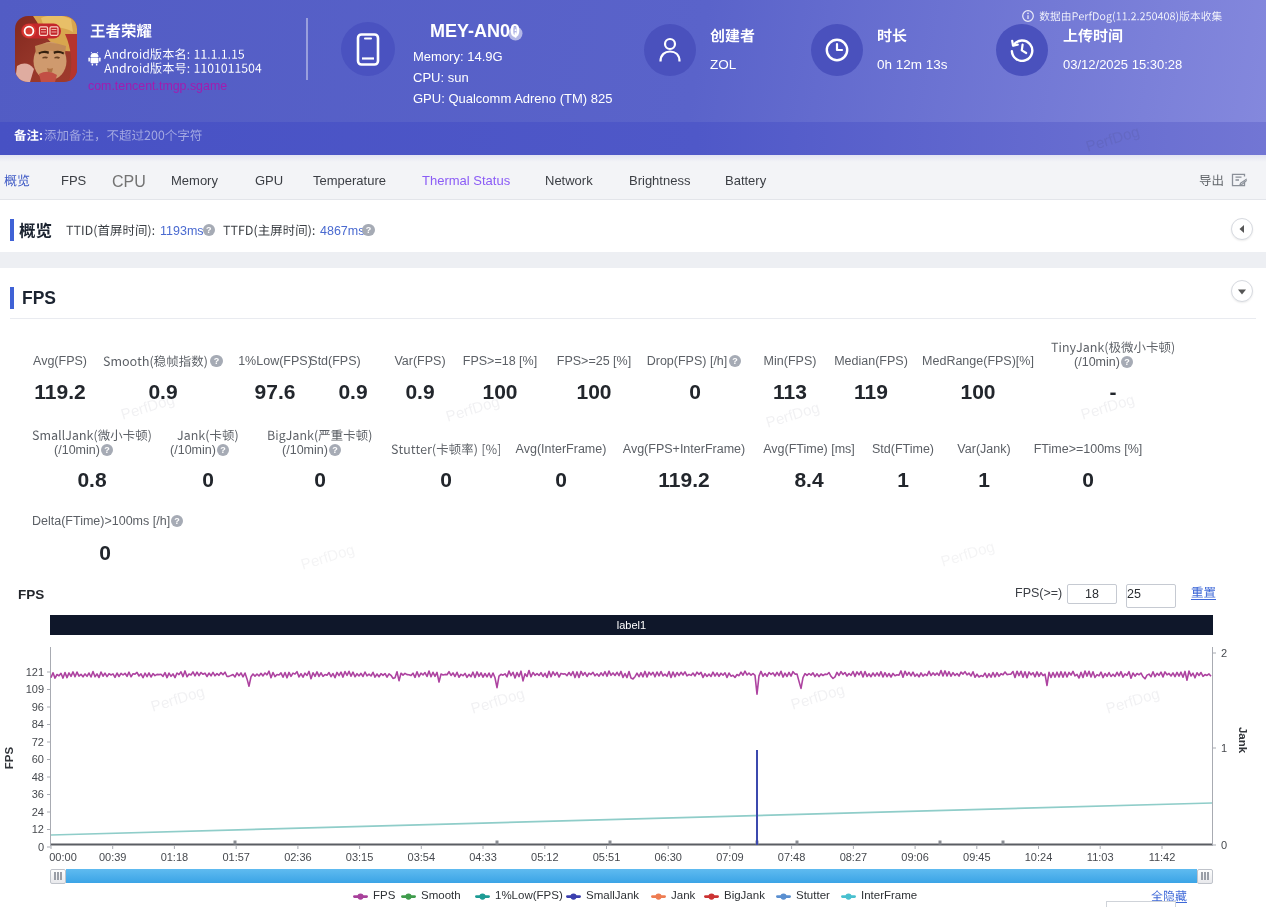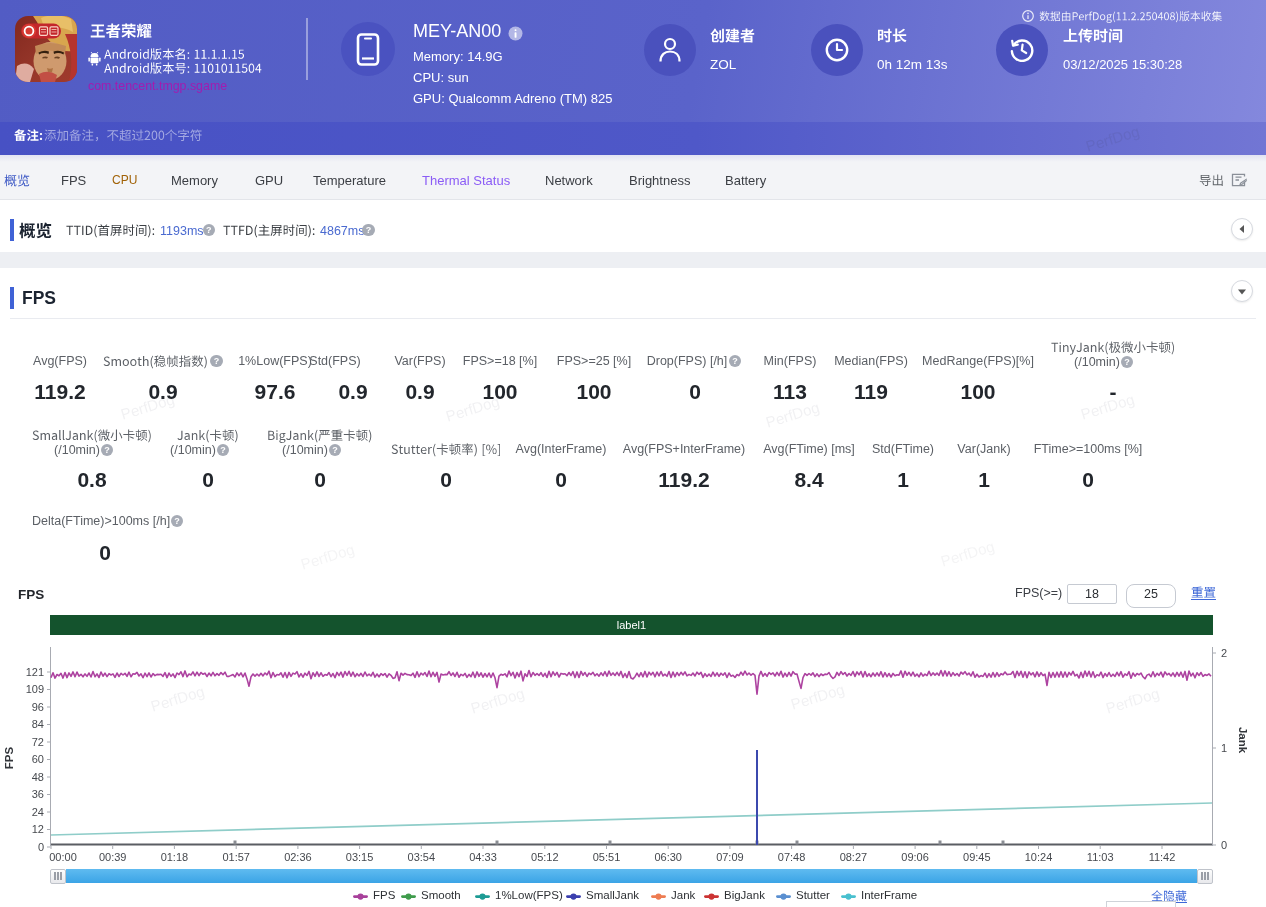--- a/index.html
+++ b/index.html
@@ -61,21 +61,21 @@
     <path transform="scale(1)" d="M0.0 0.0H1.2L2.1 -2.8H5.4L6.2 0.0H7.4L4.4 -9.0H3.1ZM2.3 -3.7 2.8 -5.0C3.1 -6.1 3.4 -7.0 3.7 -8.1H3.7C4.0 -7.0 4.3 -6.1 4.6 -5.0L5.1 -3.7Z M8.6 0.0H9.7V-4.8C10.4 -5.5 10.9 -5.9 11.6 -5.9C12.4 -5.9 12.8 -5.3 12.8 -4.1V0.0H13.9V-4.2C13.9 -5.9 13.3 -6.9 11.9 -6.9C11.0 -6.9 10.3 -6.3 9.7 -5.7H9.6L9.5 -6.7H8.6Z M18.4 0.2C19.2 0.2 19.9 -0.3 20.4 -0.8H20.5L20.6 0.0H21.5V-9.8H20.3V-7.2L20.4 -6.1C19.8 -6.6 19.3 -6.9 18.5 -6.9C17.0 -6.9 15.6 -5.5 15.6 -3.3C15.6 -1.1 16.7 0.2 18.4 0.2ZM18.6 -0.8C17.5 -0.8 16.8 -1.7 16.8 -3.3C16.8 -4.9 17.7 -5.9 18.7 -5.9C19.3 -5.9 19.8 -5.7 20.3 -5.2V-1.7C19.8 -1.1 19.2 -0.8 18.6 -0.8Z M23.7 0.0H24.9V-4.3C25.3 -5.4 26.0 -5.8 26.5 -5.8C26.8 -5.8 27.0 -5.8 27.2 -5.7L27.4 -6.7C27.2 -6.8 27.0 -6.9 26.7 -6.9C26.0 -6.9 25.3 -6.3 24.8 -5.5H24.8L24.7 -6.7H23.7Z M31.1 0.2C32.7 0.2 34.2 -1.1 34.2 -3.3C34.2 -5.6 32.7 -6.9 31.1 -6.9C29.5 -6.9 28.0 -5.6 28.0 -3.3C28.0 -1.1 29.5 0.2 31.1 0.2ZM31.1 -0.8C30.0 -0.8 29.2 -1.8 29.2 -3.3C29.2 -4.9 30.0 -5.9 31.1 -5.9C32.3 -5.9 33.1 -4.9 33.1 -3.3C33.1 -1.8 32.3 -0.8 31.1 -0.8Z M36.0 0.0H37.1V-6.7H36.0ZM36.5 -8.1C37.0 -8.1 37.3 -8.4 37.3 -8.8C37.3 -9.2 37.0 -9.5 36.5 -9.5C36.1 -9.5 35.8 -9.2 35.8 -8.8C35.8 -8.4 36.1 -8.1 36.5 -8.1Z M41.6 0.2C42.4 0.2 43.1 -0.3 43.7 -0.8H43.7L43.8 0.0H44.7V-9.8H43.6V-7.2L43.6 -6.1C43.1 -6.6 42.5 -6.9 41.8 -6.9C40.2 -6.9 38.9 -5.5 38.9 -3.3C38.9 -1.1 40.0 0.2 41.6 0.2ZM41.9 -0.8C40.7 -0.8 40.0 -1.7 40.0 -3.3C40.0 -4.9 40.9 -5.9 42.0 -5.9C42.5 -5.9 43.0 -5.7 43.6 -5.2V-1.7C43.0 -1.1 42.5 -0.8 41.9 -0.8Z M47.1 -10.1V-5.2C47.1 -3.3 47.0 -1.1 46.2 0.5C46.4 0.6 46.7 0.8 46.9 1.0C47.6 -0.2 47.9 -1.9 47.9 -3.5H49.6V1.0H50.5V-4.3H48.0L48.0 -5.2V-6.1H51.2V-6.9H50.2V-10.4H49.3V-6.9H48.0V-10.1ZM56.3 -5.9C56.1 -4.5 55.6 -3.3 55.0 -2.3C54.4 -3.3 53.9 -4.6 53.7 -5.9ZM51.8 -9.5V-5.3C51.8 -3.4 51.7 -1.1 50.7 0.5C50.9 0.6 51.3 0.9 51.5 1.0C52.5 -0.7 52.7 -3.2 52.7 -5.3V-5.9H52.9C53.2 -4.2 53.7 -2.8 54.5 -1.6C53.8 -0.8 53.0 -0.1 52.2 0.3C52.4 0.4 52.6 0.8 52.7 1.0C53.6 0.6 54.3 -0.0 55.0 -0.8C55.5 -0.0 56.2 0.6 57.1 1.0C57.2 0.8 57.5 0.4 57.7 0.3C56.8 -0.1 56.1 -0.7 55.5 -1.5C56.4 -2.8 57.0 -4.5 57.3 -6.6L56.8 -6.8L56.6 -6.7H52.7V-8.8C54.4 -8.9 56.2 -9.1 57.5 -9.4L56.9 -10.2C55.7 -9.9 53.6 -9.6 51.8 -9.5Z M63.8 -10.3V-7.7H58.9V-6.8H62.7C61.8 -4.7 60.2 -2.7 58.6 -1.7C58.8 -1.5 59.1 -1.2 59.3 -1.0C61.1 -2.2 62.6 -4.4 63.6 -6.8H63.8V-2.3H60.9V-1.3H63.8V1.0H64.8V-1.3H67.6V-2.3H64.8V-6.8H64.9C65.9 -4.4 67.5 -2.2 69.3 -1.0C69.5 -1.3 69.8 -1.6 70.0 -1.8C68.3 -2.8 66.8 -4.7 65.9 -6.8H69.7V-7.7H64.8V-10.3Z M73.6 -9.0H79.5V-7.3H73.6ZM72.7 -9.8V-6.5H80.5V-9.8ZM71.2 -5.4V-4.6H73.8C73.5 -3.8 73.2 -3.0 72.9 -2.3H79.4C79.2 -0.9 78.9 -0.2 78.6 0.0C78.4 0.1 78.3 0.1 78.0 0.1C77.7 0.1 76.8 0.1 75.9 0.0C76.1 0.3 76.2 0.6 76.2 0.9C77.1 1.0 77.9 1.0 78.3 0.9C78.8 0.9 79.1 0.9 79.4 0.6C79.8 0.2 80.1 -0.7 80.4 -2.8C80.5 -2.9 80.5 -3.2 80.5 -3.2H74.3L74.8 -4.6H81.9V-5.4Z M84.5 -4.8C84.9 -4.8 85.3 -5.1 85.3 -5.7C85.3 -6.2 84.9 -6.5 84.5 -6.5C84.0 -6.5 83.6 -6.2 83.6 -5.7C83.6 -5.1 84.0 -4.8 84.5 -4.8ZM84.5 0.2C84.9 0.2 85.3 -0.2 85.3 -0.7C85.3 -1.2 84.9 -1.5 84.5 -1.5C84.0 -1.5 83.6 -1.2 83.6 -0.7C83.6 -0.2 84.0 0.2 84.5 0.2Z M90.7 0.0H95.6V-0.9H93.8V-9.0H93.0C92.5 -8.7 91.9 -8.5 91.1 -8.4V-7.7H92.7V-0.9H90.7Z M97.5 0.0H102.5V-0.9H100.7V-9.0H99.8C99.3 -8.7 98.7 -8.5 97.9 -8.4V-7.7H99.5V-0.9H97.5Z M106.7 0.2C108.4 0.2 109.5 -1.4 109.5 -4.5C109.5 -7.7 108.4 -9.2 106.7 -9.2C105.0 -9.2 103.9 -7.7 103.9 -4.5C103.9 -1.4 105.0 0.2 106.7 0.2ZM106.7 -0.8C105.7 -0.8 105.0 -1.9 105.0 -4.5C105.0 -7.2 105.7 -8.3 106.7 -8.3C107.7 -8.3 108.4 -7.2 108.4 -4.5C108.4 -1.9 107.7 -0.8 106.7 -0.8Z M111.2 0.0H116.1V-0.9H114.3V-9.0H113.4C113.0 -8.7 112.4 -8.5 111.6 -8.4V-7.7H113.2V-0.9H111.2Z M120.3 0.2C122.0 0.2 123.1 -1.4 123.1 -4.5C123.1 -7.7 122.0 -9.2 120.3 -9.2C118.6 -9.2 117.5 -7.7 117.5 -4.5C117.5 -1.4 118.6 0.2 120.3 0.2ZM120.3 -0.8C119.3 -0.8 118.6 -1.9 118.6 -4.5C118.6 -7.2 119.3 -8.3 120.3 -8.3C121.4 -8.3 122.1 -7.2 122.1 -4.5C122.1 -1.9 121.4 -0.8 120.3 -0.8Z M124.8 0.0H129.8V-0.9H128.0V-9.0H127.1C126.6 -8.7 126.0 -8.5 125.2 -8.4V-7.7H126.8V-0.9H124.8Z M131.6 0.0H136.6V-0.9H134.8V-9.0H133.9C133.4 -8.7 132.9 -8.5 132.1 -8.4V-7.7H133.7V-0.9H131.6Z M140.6 0.2C142.1 0.2 143.6 -1.0 143.6 -2.9C143.6 -4.9 142.3 -5.8 140.8 -5.8C140.3 -5.8 139.9 -5.7 139.5 -5.4L139.7 -8.1H143.1V-9.0H138.7L138.4 -4.8L139.1 -4.4C139.6 -4.8 139.9 -5.0 140.6 -5.0C141.7 -5.0 142.4 -4.2 142.4 -2.9C142.4 -1.6 141.6 -0.8 140.5 -0.8C139.5 -0.8 138.8 -1.3 138.3 -1.8L137.7 -1.0C138.3 -0.4 139.2 0.2 140.6 0.2Z M147.6 0.2C149.3 0.2 150.4 -1.4 150.4 -4.5C150.4 -7.7 149.3 -9.2 147.6 -9.2C145.9 -9.2 144.8 -7.7 144.8 -4.5C144.8 -1.4 145.9 0.2 147.6 0.2ZM147.6 -0.8C146.6 -0.8 145.9 -1.9 145.9 -4.5C145.9 -7.2 146.6 -8.3 147.6 -8.3C148.7 -8.3 149.4 -7.2 149.4 -4.5C149.4 -1.9 148.7 -0.8 147.6 -0.8Z M155.2 0.0H156.3V-2.5H157.5V-3.4H156.3V-9.0H155.0L151.3 -3.2V-2.5H155.2ZM155.2 -3.4H152.5L154.5 -6.5C154.8 -6.9 155.0 -7.4 155.2 -7.8H155.3C155.3 -7.3 155.2 -6.6 155.2 -6.2Z" fill="#ffffff"></path>
   </svg>
 <div class="abs" style="left:88px;top:79px;color:#a21caf;font-size:12.4px">com.tencent.tmgp.sgame</div>
 <div class="abs" style="left:306px;top:18px;width:1.5px;height:62px;background:rgba(255,255,255,.4)"></div>
 <div class="abs" style="left:341px;top:22px;width:54px;height:54px;border-radius:50%;background:#4a52c0"></div>
 <svg class="abs" style="left:355px;top:33px" width="26" height="33" viewBox="0 0 26 33">
 <rect x="3" y="1.5" width="20" height="30" rx="3.5" fill="none" stroke="#fff" stroke-width="2.6"></rect>
 <line x1="7" y1="25.5" x2="19" y2="25.5" stroke="#fff" stroke-width="2.2"></line>
 <rect x="9" y="4.6" width="8" height="1.8" rx="0.9" fill="#fff"></rect>
 </svg>
-<div class="abs" style="left:413px;top:21px;color:#fff;font-size:18px;font-weight:normal">MEY-AN00</div>
+<div class="abs" style="left:430px;top:21px;color:#fff;font-size:18px;font-weight:bold">MEY-AN00</div>
 <svg class="abs" style="left:508px;top:26px" width="15" height="15" viewBox="0 0 15 15">
 <circle cx="7.5" cy="7.5" r="7" fill="rgba(255,255,255,.55)"></circle>
 <rect x="6.6" y="3.2" width="1.9" height="1.9" rx="1" fill="#fff"></rect>
     <rect x="6.6" y="6.2" width="1.9" height="5.6" rx="0.9" fill="#fff"></rect>
 </svg>
 <div class="abs" style="left:413px;top:49px;color:#fff;font-size:13px">Memory: 14.9G</div>
 <div class="abs" style="left:413px;top:70px;color:#fff;font-size:13px">CPU: sun</div>
 <div class="abs" style="left:413px;top:91px;color:#fff;font-size:13px">GPU: Qualcomm Adreno (TM) 825</div>
 <div class="abs" style="left:644px;top:24px;width:52px;height:52px;border-radius:50%;background:#4a51bd"></div>
 <div class="abs" style="left:811px;top:24px;width:52px;height:52px;border-radius:50%;background:#4a51bd"></div>
@@ -117,21 +117,21 @@
     <path transform="scale(1)" d="M8.0 -8.3C7.5 -7.9 6.9 -7.5 6.2 -7.1C5.4 -7.5 4.8 -7.9 4.3 -8.3L4.3 -8.3ZM4.5 -10.7C3.8 -9.6 2.6 -8.5 0.7 -7.7C1.1 -7.5 1.5 -7.0 1.7 -6.6C2.2 -6.9 2.7 -7.1 3.2 -7.4C3.6 -7.1 4.0 -6.8 4.5 -6.5C3.2 -6.1 1.7 -5.8 0.2 -5.6C0.5 -5.3 0.8 -4.6 0.9 -4.2L1.9 -4.4V1.1H3.4V0.8H8.9V1.1H10.5V-4.4H2.2C3.6 -4.7 5.0 -5.1 6.2 -5.6C7.8 -5.0 9.6 -4.6 11.4 -4.4C11.6 -4.8 12.0 -5.4 12.3 -5.8C10.8 -5.9 9.2 -6.2 7.9 -6.5C9.0 -7.2 9.8 -8.1 10.5 -9.1L9.5 -9.7L9.2 -9.6H5.6C5.8 -9.9 5.9 -10.1 6.1 -10.4ZM3.4 -1.3H5.4V-0.5H3.4ZM3.4 -2.5V-3.2H5.4V-2.5ZM8.9 -1.3V-0.5H7.0V-1.3ZM8.9 -2.5H7.0V-3.2H8.9Z M13.6 -9.4C14.4 -9.0 15.5 -8.4 16.0 -8.0L16.9 -9.2C16.3 -9.6 15.2 -10.1 14.5 -10.5ZM12.9 -5.9C13.7 -5.5 14.8 -4.9 15.3 -4.5L16.1 -5.8C15.6 -6.2 14.5 -6.7 13.7 -7.0ZM13.3 0.0 14.5 1.0C15.3 -0.2 16.1 -1.6 16.8 -2.9L15.7 -3.9C14.9 -2.5 13.9 -0.9 13.3 0.0ZM19.3 -10.2C19.7 -9.6 20.0 -8.8 20.2 -8.3H16.9V-6.9H19.9V-4.7H17.4V-3.2H19.9V-0.7H16.5V0.8H24.6V-0.7H21.5V-3.2H23.9V-4.7H21.5V-6.9H24.3V-8.3H20.5L21.7 -8.7C21.5 -9.3 21.1 -10.1 20.7 -10.7Z M27.0 -4.6C27.7 -4.6 28.2 -5.1 28.2 -5.8C28.2 -6.5 27.7 -7.0 27.0 -7.0C26.4 -7.0 25.9 -6.5 25.9 -5.8C25.9 -5.1 26.4 -4.6 27.0 -4.6ZM27.0 0.2C27.7 0.2 28.2 -0.4 28.2 -1.0C28.2 -1.7 27.7 -2.2 27.0 -2.2C26.4 -2.2 25.9 -1.7 25.9 -1.0C25.9 -0.4 26.4 0.2 27.0 0.2Z" fill="#ffffff"></path>
   </svg>
 <svg style="position:absolute;left:44.0px;top:128.1px" width="161.5" height="15.9" viewBox="0 -11.88 161.48 15.88">
     <path transform="scale(1)" d="M5.1 -3.6C4.8 -2.7 4.3 -1.6 3.5 -0.9L4.2 -0.4C5.0 -1.2 5.5 -2.3 5.8 -3.3ZM8.0 -3.2C8.4 -2.3 8.8 -1.2 8.9 -0.5L9.6 -0.8C9.5 -1.5 9.2 -2.6 8.7 -3.4ZM9.6 -3.5C10.3 -2.6 11.0 -1.2 11.3 -0.4L12.1 -0.8C11.8 -1.7 11.1 -2.9 10.3 -3.9ZM6.7 -5.0V-0.0C6.7 0.1 6.6 0.2 6.4 0.2C6.3 0.2 5.7 0.2 5.1 0.2C5.2 0.4 5.3 0.8 5.4 1.0C6.2 1.0 6.8 1.0 7.1 0.9C7.4 0.7 7.5 0.5 7.5 -0.0V-5.0ZM1.1 -9.7C1.8 -9.3 2.7 -8.8 3.1 -8.3L3.6 -9.1C3.2 -9.5 2.3 -10.1 1.6 -10.4ZM0.5 -6.3C1.2 -6.0 2.1 -5.5 2.6 -5.1L3.1 -5.8C2.7 -6.2 1.8 -6.7 1.0 -7.0ZM0.8 0.3 1.6 0.8C2.1 -0.3 2.8 -1.7 3.2 -3.0L2.5 -3.5C2.0 -2.2 1.2 -0.6 0.8 0.3ZM4.1 -9.8V-8.9H6.9C6.7 -8.3 6.5 -7.8 6.3 -7.2H3.5V-6.4H5.8C5.2 -5.3 4.3 -4.5 3.2 -3.9C3.4 -3.7 3.6 -3.4 3.8 -3.2C5.2 -3.9 6.2 -5.0 6.9 -6.4H8.5C9.2 -5.1 10.3 -4.0 11.5 -3.4C11.7 -3.6 12.0 -3.9 12.1 -4.1C11.1 -4.5 10.1 -5.4 9.4 -6.4H11.9V-7.2H7.3C7.5 -7.8 7.7 -8.3 7.8 -8.9H11.5V-9.8Z M19.6 -9.0V0.8H20.6V-0.1H23.0V0.7H23.9V-9.0ZM20.6 -1.0V-8.0H23.0V-1.0ZM14.9 -10.3 14.9 -8.1H13.2V-7.2H14.9C14.8 -4.1 14.4 -1.3 12.8 0.4C13.1 0.5 13.4 0.8 13.6 1.0C15.3 -0.8 15.7 -3.8 15.8 -7.2H17.7C17.6 -2.4 17.5 -0.7 17.2 -0.3C17.1 -0.2 17.0 -0.1 16.8 -0.1C16.6 -0.1 16.1 -0.1 15.5 -0.2C15.6 0.1 15.7 0.5 15.7 0.8C16.3 0.8 16.9 0.8 17.2 0.8C17.6 0.7 17.8 0.6 18.1 0.3C18.4 -0.3 18.5 -2.1 18.6 -7.7C18.6 -7.8 18.6 -8.1 18.6 -8.1H15.8L15.9 -10.3Z M33.6 -8.6C33.0 -8.0 32.1 -7.4 31.2 -6.9C30.4 -7.4 29.6 -7.9 29.1 -8.5L29.2 -8.6ZM29.6 -10.5C29.0 -9.5 27.8 -8.2 25.9 -7.4C26.2 -7.2 26.4 -6.9 26.6 -6.7C27.3 -7.0 27.9 -7.4 28.4 -7.9C29.0 -7.4 29.6 -6.9 30.2 -6.5C28.7 -5.9 27.0 -5.4 25.4 -5.2C25.5 -5.0 25.7 -4.6 25.8 -4.3C27.6 -4.6 29.5 -5.1 31.2 -6.0C32.8 -5.2 34.6 -4.7 36.6 -4.5C36.7 -4.7 37.0 -5.1 37.2 -5.3C35.4 -5.5 33.7 -5.9 32.2 -6.5C33.4 -7.2 34.4 -8.1 35.1 -9.1L34.5 -9.5L34.3 -9.4H30.0C30.2 -9.7 30.4 -10.0 30.6 -10.3ZM28.1 -1.6H30.8V-0.2H28.1ZM28.1 -2.4V-3.6H30.8V-2.4ZM34.3 -1.6V-0.2H31.7V-1.6ZM34.3 -2.4H31.7V-3.6H34.3ZM27.1 -4.5V1.0H28.1V0.6H34.3V1.0H35.3V-4.5Z M38.7 -9.7C39.5 -9.3 40.5 -8.7 41.0 -8.3L41.6 -9.1C41.0 -9.4 40.0 -10.0 39.2 -10.4ZM38.0 -6.2C38.8 -5.8 39.8 -5.2 40.3 -4.9L40.9 -5.6C40.3 -6.0 39.3 -6.6 38.5 -6.9ZM38.4 0.2 39.2 0.9C39.9 -0.3 40.8 -1.9 41.5 -3.2L40.8 -3.8C40.0 -2.4 39.1 -0.7 38.4 0.2ZM44.4 -10.2C44.8 -9.6 45.2 -8.7 45.4 -8.2L46.3 -8.5C46.1 -9.1 45.6 -9.9 45.2 -10.6ZM41.7 -8.1V-7.2H45.0V-4.4H42.1V-3.5H45.0V-0.3H41.3V0.6H49.5V-0.3H45.9V-3.5H48.8V-4.4H45.9V-7.2H49.2V-8.1Z M52.0 1.3C53.3 0.9 54.1 -0.2 54.1 -1.5C54.1 -2.4 53.8 -2.9 53.1 -2.9C52.5 -2.9 52.1 -2.6 52.1 -2.0C52.1 -1.5 52.5 -1.2 53.0 -1.2L53.3 -1.2C53.2 -0.3 52.6 0.3 51.7 0.7Z M69.5 -6.0C71.0 -5.0 72.8 -3.5 73.7 -2.5L74.5 -3.3C73.6 -4.2 71.7 -5.6 70.2 -6.6ZM63.4 -9.6V-8.7H68.9C67.7 -6.5 65.5 -4.4 63.0 -3.2C63.2 -3.0 63.5 -2.6 63.7 -2.4C65.4 -3.3 67.0 -4.6 68.2 -6.0V1.0H69.2V-7.3C69.6 -7.7 69.9 -8.2 70.1 -8.7H74.1V-9.6Z M82.4 -4.4H85.4V-2.1H82.4ZM81.5 -5.1V-1.3H86.3V-5.1ZM76.2 -4.9C76.2 -2.7 76.1 -0.7 75.3 0.6C75.5 0.7 75.9 0.9 76.1 1.0C76.5 0.4 76.7 -0.5 76.8 -1.4C77.7 0.3 79.2 0.7 81.9 0.7H86.8C86.8 0.4 87.0 -0.0 87.1 -0.2C86.3 -0.2 82.5 -0.2 81.9 -0.2C80.7 -0.2 79.7 -0.3 78.9 -0.6V-3.2H80.9V-4.0H78.9V-5.8H80.9C81.1 -5.6 81.3 -5.5 81.4 -5.3C82.8 -6.1 83.5 -7.3 83.8 -9.2H85.7C85.6 -7.5 85.5 -6.9 85.3 -6.7C85.2 -6.6 85.1 -6.6 85.0 -6.6C84.8 -6.6 84.3 -6.6 83.8 -6.7C83.9 -6.4 84.0 -6.1 84.0 -5.8C84.6 -5.8 85.1 -5.8 85.4 -5.8C85.7 -5.9 85.9 -5.9 86.1 -6.2C86.4 -6.5 86.5 -7.4 86.6 -9.6C86.6 -9.7 86.6 -10.0 86.6 -10.0H81.1V-9.2H82.9C82.7 -7.7 82.1 -6.7 81.0 -6.1V-6.6H78.8V-8.2H80.8V-9.0H78.8V-10.5H77.9V-9.0H75.9V-8.2H77.9V-6.6H75.7V-5.8H78.1V-1.2C77.6 -1.6 77.2 -2.2 77.0 -3.0C77.0 -3.6 77.0 -4.2 77.1 -4.8Z M88.5 -9.7C89.2 -9.0 90.0 -8.1 90.3 -7.5L91.1 -8.1C90.7 -8.7 89.9 -9.5 89.2 -10.2ZM92.3 -6.0C92.9 -5.2 93.7 -4.1 94.0 -3.4L94.8 -3.9C94.4 -4.6 93.7 -5.6 93.0 -6.4ZM90.8 -5.8H88.1V-4.9H89.8V-1.7C89.3 -1.5 88.6 -0.9 88.0 -0.2L88.6 0.7C89.2 -0.2 89.9 -0.9 90.3 -0.9C90.6 -0.9 91.0 -0.5 91.5 -0.1C92.4 0.4 93.4 0.5 95.0 0.5C96.2 0.5 98.4 0.5 99.3 0.4C99.3 0.1 99.4 -0.3 99.5 -0.6C98.3 -0.5 96.5 -0.4 95.0 -0.4C93.6 -0.4 92.5 -0.5 91.7 -1.0C91.3 -1.2 91.0 -1.5 90.8 -1.6ZM96.5 -10.5V-8.2H91.7V-7.4H96.5V-2.4C96.5 -2.2 96.4 -2.1 96.2 -2.1C95.9 -2.1 95.0 -2.1 94.1 -2.1C94.3 -1.9 94.4 -1.4 94.5 -1.2C95.6 -1.2 96.4 -1.2 96.8 -1.3C97.3 -1.5 97.5 -1.8 97.5 -2.4V-7.4H99.2V-8.2H97.5V-10.5Z M100.5 0.0H106.3V-1.0H103.8C103.3 -1.0 102.8 -0.9 102.3 -0.9C104.4 -2.9 105.9 -4.8 105.9 -6.6C105.9 -8.3 104.8 -9.3 103.2 -9.3C102.0 -9.3 101.2 -8.8 100.5 -8.0L101.2 -7.3C101.7 -8.0 102.3 -8.4 103.1 -8.4C104.2 -8.4 104.8 -7.6 104.8 -6.6C104.8 -5.0 103.4 -3.2 100.5 -0.7Z M110.4 0.2C112.2 0.2 113.3 -1.4 113.3 -4.6C113.3 -7.8 112.2 -9.3 110.4 -9.3C108.7 -9.3 107.6 -7.8 107.6 -4.6C107.6 -1.4 108.7 0.2 110.4 0.2ZM110.4 -0.8C109.4 -0.8 108.7 -1.9 108.7 -4.6C108.7 -7.3 109.4 -8.4 110.4 -8.4C111.5 -8.4 112.2 -7.3 112.2 -4.6C112.2 -1.9 111.5 -0.8 110.4 -0.8Z M117.3 0.2C119.1 0.2 120.2 -1.4 120.2 -4.6C120.2 -7.8 119.1 -9.3 117.3 -9.3C115.6 -9.3 114.5 -7.8 114.5 -4.6C114.5 -1.4 115.6 0.2 117.3 0.2ZM117.3 -0.8C116.3 -0.8 115.6 -1.9 115.6 -4.6C115.6 -7.3 116.3 -8.4 117.3 -8.4C118.4 -8.4 119.1 -7.3 119.1 -4.6C119.1 -1.9 118.4 -0.8 117.3 -0.8Z M126.6 -6.8V1.0H127.5V-6.8ZM127.1 -10.5C125.9 -8.4 123.6 -6.6 121.2 -5.6C121.5 -5.4 121.8 -5.0 122.0 -4.7C123.9 -5.7 125.7 -7.1 127.1 -8.8C128.7 -6.9 130.4 -5.7 132.2 -4.7C132.4 -5.0 132.7 -5.4 132.9 -5.6C131.0 -6.5 129.2 -7.7 127.6 -9.6L128.0 -10.1Z M139.1 -4.5V-3.8H134.2V-2.9H139.1V-0.2C139.1 0.0 139.0 0.1 138.8 0.1C138.6 0.1 137.7 0.1 136.9 0.1C137.1 0.3 137.2 0.7 137.3 1.0C138.4 1.0 139.0 1.0 139.5 0.8C139.9 0.7 140.1 0.4 140.1 -0.2V-2.9H144.9V-3.8H140.1V-4.2C141.2 -4.8 142.3 -5.7 143.1 -6.5L142.4 -6.9L142.2 -6.9H136.2V-6.0H141.2C140.6 -5.5 139.8 -4.9 139.1 -4.5ZM138.6 -10.3C138.8 -10.0 139.1 -9.6 139.2 -9.2H134.3V-6.6H135.2V-8.3H143.8V-6.6H144.8V-9.2H140.3C140.2 -9.6 139.8 -10.2 139.5 -10.6Z M150.8 -3.5C151.3 -2.7 152.0 -1.6 152.3 -1.0L153.1 -1.4C152.8 -2.1 152.1 -3.1 151.5 -3.9ZM155.0 -6.8V-5.4H150.0V-4.5H155.0V-0.2C155.0 0.0 154.9 0.1 154.7 0.1C154.4 0.1 153.6 0.1 152.7 0.1C152.8 0.3 153.0 0.7 153.0 1.0C154.2 1.0 154.9 1.0 155.3 0.8C155.8 0.7 155.9 0.4 155.9 -0.2V-4.5H157.6V-5.4H155.9V-6.8ZM149.1 -6.9C148.4 -5.5 147.4 -4.2 146.3 -3.3C146.5 -3.1 146.8 -2.7 147.0 -2.5C147.4 -2.9 147.8 -3.3 148.2 -3.8V1.0H149.1V-5.1C149.4 -5.6 149.7 -6.1 149.9 -6.6ZM148.1 -10.5C147.7 -9.3 147.0 -8.0 146.3 -7.2C146.5 -7.1 146.9 -6.9 147.1 -6.7C147.5 -7.2 147.9 -7.8 148.2 -8.5H148.9C149.2 -7.9 149.5 -7.2 149.6 -6.8L150.5 -7.1C150.3 -7.5 150.1 -8.0 149.8 -8.5H151.8V-9.3H148.6C148.8 -9.6 148.9 -10.0 149.0 -10.3ZM153.0 -10.5C152.6 -9.3 151.9 -8.1 151.1 -7.3C151.3 -7.2 151.7 -6.9 151.9 -6.8C152.3 -7.2 152.8 -7.8 153.1 -8.5H154.0C154.3 -8.0 154.7 -7.4 154.9 -7.0L155.7 -7.3C155.6 -7.6 155.3 -8.1 155.0 -8.5H157.5V-9.3H153.5C153.7 -9.6 153.8 -10.0 153.9 -10.3Z" fill="rgba(255,255,255,.5)"></path>
   </svg>
 <div class="abs" style="left:0;top:155px;width:1266px;height:45px;background:linear-gradient(#e2e3f2 0,#f3f4f7 7px,#f3f4f7 100%);border-bottom:1px solid #e3e5ea"></div>
 <svg style="position:absolute;left:4.0px;top:172.7px" width="26.5" height="16.5" viewBox="0 -12.35 26.52 16.51">
     <path transform="scale(1)" d="M8.1 -4.7C8.2 -4.8 8.6 -4.8 9.0 -4.8H9.7C9.2 -3.0 8.4 -1.1 6.8 0.6C7.0 0.7 7.3 0.9 7.5 1.1C8.7 -0.2 9.5 -1.6 10.0 -3.0V-0.2C10.0 0.3 10.0 0.5 10.2 0.7C10.3 0.8 10.6 0.9 10.8 0.9C11.0 0.9 11.3 0.9 11.4 0.9C11.6 0.9 11.9 0.8 12.0 0.8C12.2 0.6 12.3 0.5 12.3 0.2C12.4 -0.0 12.4 -0.8 12.4 -1.4C12.2 -1.5 12.0 -1.6 11.8 -1.7C11.8 -1.1 11.8 -0.5 11.8 -0.3C11.8 -0.1 11.7 -0.0 11.7 0.0C11.6 0.1 11.5 0.1 11.4 0.1C11.3 0.1 11.1 0.1 11.0 0.1C10.9 0.1 10.8 0.1 10.8 0.0C10.7 -0.0 10.7 -0.1 10.7 -0.2V-4.2H10.3L10.5 -4.8H12.4V-5.7H10.6C10.9 -7.0 10.9 -8.3 10.9 -9.3H12.2V-10.2H8.1V-9.3H10.1C10.1 -8.3 10.1 -7.0 9.8 -5.7H8.9C9.0 -6.5 9.3 -7.9 9.4 -8.6H8.6C8.5 -7.9 8.2 -6.1 8.1 -5.8C8.0 -5.6 7.9 -5.5 7.8 -5.4C7.9 -5.3 8.0 -4.9 8.1 -4.7ZM6.8 -7.1V-5.5H5.2V-7.1ZM6.8 -7.8H5.2V-9.3H6.8ZM4.4 -0.1C4.5 -0.3 4.9 -0.5 7.0 -1.9C7.1 -1.6 7.2 -1.3 7.3 -1.1L8.0 -1.4C7.8 -2.1 7.3 -3.2 6.8 -4.0L6.2 -3.7C6.3 -3.4 6.5 -2.9 6.7 -2.5L5.2 -1.7V-4.7H7.5V-10.2H4.4V-1.9C4.4 -1.4 4.1 -0.9 3.9 -0.8C4.0 -0.6 4.3 -0.3 4.4 -0.1ZM2.1 -10.9V-8.2H0.7V-7.3H2.0C1.7 -5.5 1.1 -3.4 0.4 -2.2C0.5 -2.0 0.8 -1.7 0.9 -1.4C1.3 -2.1 1.7 -3.2 2.1 -4.4V1.0H2.9V-5.4C3.2 -4.8 3.5 -4.2 3.7 -3.8L4.2 -4.6C4.0 -4.9 3.2 -6.3 2.9 -6.8V-7.3H4.1V-8.2H2.9V-10.9Z M21.4 -8.1C22.0 -7.5 22.8 -6.6 23.1 -6.0L24.0 -6.4C23.6 -7.0 22.9 -7.9 22.2 -8.5ZM14.5 -10.2V-6.5H15.4V-10.2ZM17.2 -10.8V-6.1H18.2V-10.8ZM19.9 -2.4V-0.3C19.9 0.6 20.2 0.9 21.5 0.9C21.7 0.9 23.5 0.9 23.8 0.9C24.8 0.9 25.1 0.5 25.2 -1.0C24.9 -1.0 24.5 -1.2 24.3 -1.3C24.3 -0.1 24.2 0.0 23.7 0.0C23.3 0.0 21.8 0.0 21.6 0.0C20.9 0.0 20.8 -0.0 20.8 -0.4V-2.4ZM18.9 -4.2V-3.2C18.9 -2.2 18.6 -0.7 13.9 0.3C14.1 0.5 14.4 0.8 14.5 1.1C19.4 -0.1 20.0 -1.8 20.0 -3.2V-4.2ZM15.5 -5.7V-1.6H16.5V-4.8H22.6V-1.7H23.6V-5.7ZM20.6 -10.9C20.3 -9.5 19.7 -8.0 18.9 -7.0C19.1 -6.9 19.5 -6.7 19.7 -6.5C20.1 -7.1 20.5 -7.9 20.9 -8.7H25.2V-9.6H21.2C21.3 -10.0 21.4 -10.3 21.6 -10.7Z" fill="#3a56c4"></path>
   </svg>
 <div class="abs" style="left:61px;top:173px;font-size:13px;color:#3b3e44">FPS</div>
-<div class="abs" style="left:112px;top:173px;font-size:12px;color:#a16207">CPU</div>
+<div class="abs" style="left:112px;top:173px;font-size:16px;color:#737373">CPU</div>
 <div class="abs" style="left:171px;top:173px;font-size:13px;color:#3b3e44">Memory</div>
 <div class="abs" style="left:255px;top:173px;font-size:13px;color:#3b3e44">GPU</div>
 <div class="abs" style="left:313px;top:173px;font-size:13px;color:#3b3e44">Temperature</div>
 <div class="abs" style="left:422px;top:173px;font-size:13px;color:#8b5cf6">Thermal Status</div>
 <div class="abs" style="left:545px;top:173px;font-size:13px;color:#3b3e44">Network</div>
 <div class="abs" style="left:629px;top:173px;font-size:13px;color:#3b3e44">Brightness</div>
 <div class="abs" style="left:725px;top:173px;font-size:13px;color:#3b3e44">Battery</div>
 <svg style="position:absolute;left:1199.0px;top:173.1px" width="25.5" height="15.9" viewBox="0 -11.88 25.50 15.88">
     <path transform="scale(1)" d="M2.6 -2.3C3.4 -1.6 4.3 -0.7 4.7 -0.0L5.4 -0.6C5.0 -1.2 4.1 -2.1 3.4 -2.8H8.1V-0.1C8.1 0.1 8.0 0.1 7.8 0.1C7.5 0.1 6.6 0.1 5.7 0.1C5.9 0.4 6.0 0.7 6.1 1.0C7.2 1.0 8.0 1.0 8.5 0.8C8.9 0.7 9.1 0.4 9.1 -0.1V-2.8H11.8V-3.6H9.1V-4.6H8.1V-3.6H0.8V-2.8H3.2ZM1.7 -9.6V-6.4C1.7 -5.2 2.3 -4.9 4.4 -4.9C4.8 -4.9 8.9 -4.9 9.4 -4.9C10.9 -4.9 11.4 -5.2 11.5 -6.5C11.2 -6.6 10.9 -6.7 10.6 -6.8C10.5 -5.9 10.3 -5.7 9.3 -5.7C8.4 -5.7 5.0 -5.7 4.3 -5.7C2.9 -5.7 2.7 -5.8 2.7 -6.4V-7.0H10.3V-10.0H1.7ZM2.7 -9.2H9.4V-7.9H2.7Z M13.8 -4.3V0.3H22.7V1.0H23.7V-4.3H22.7V-0.7H19.2V-5.1H23.2V-9.4H22.2V-6.0H19.2V-10.5H18.2V-6.0H15.3V-9.4H14.4V-5.1H18.2V-0.7H14.8V-4.3Z" fill="#5f6368"></path>
   </svg>
@@ -233,26 +233,26 @@
 <div class="lbl" style="left:834px;top:440px;width:300px;line-height:18px">Var(Jank)</div>
 <div class="val" style="left:884px;top:468px;width:200px;line-height:24px">1</div>
 <div class="lbl" style="left:938px;top:440px;width:300px;line-height:18px">FTime&gt;=100ms [%]</div>
 <div class="val" style="left:988px;top:468px;width:200px;line-height:24px">0</div>
 <div class="lbl" style="left:32px;top:512px;line-height:18px">Delta(FTime)&gt;100ms [/h]</div>
 <div style="position:absolute;left:170.8px;top:514.8px;width:12.4px;height:12.4px;border-radius:50%;background:#a6abb5;color:#fff;font-size:9px;font-weight:bold;line-height:12.4px;text-align:center">?</div>
 <div class="val" style="left:5px;top:541px;width:200px;line-height:24px">0</div>
 <div class="abs" style="left:18px;top:587px;font-size:13.5px;font-weight:bold;color:#23262b">FPS</div>
 <div class="abs" style="left:1015px;top:586px;font-size:12.5px;color:#3b3e44">FPS(&gt;=)</div>
 <div class="abs" style="left:1067px;top:584px;width:50px;height:20px;border:1px solid #c6cad2;border-radius:2px;font-size:12.5px;color:#2c2f33;text-align:center;line-height:18px">18</div>
-<div class="abs" style="left:1126px;top:584px;width:50px;height:24px;border:1px solid #c6cad2;border-radius:8px;font-size:12.5px;color:#2c2f33;text-align:center;line-height:18px">25</div>
+<div class="abs" style="left:1126px;top:584px;width:50px;height:24px;border:1px solid #c6cad2;border-radius:2px;font-size:12.5px;color:#2c2f33;text-align:left;line-height:18px">25</div>
 <svg style="position:absolute;left:1191.0px;top:585.1px" width="25.5" height="15.9" viewBox="0 -11.88 25.50 15.88">
     <path transform="scale(1)" d="M2.0 -6.8V-2.9H5.7V-2.0H1.6V-1.2H5.7V-0.2H0.7V0.6H11.9V-0.2H6.7V-1.2H11.1V-2.0H6.7V-2.9H10.6V-6.8H6.7V-7.5H11.8V-8.3H6.7V-9.2C8.1 -9.4 9.5 -9.5 10.6 -9.7L10.1 -10.4C8.1 -10.1 4.6 -9.8 1.7 -9.8C1.8 -9.6 1.9 -9.2 1.9 -9.0C3.1 -9.1 4.4 -9.1 5.7 -9.2V-8.3H0.7V-7.5H5.7V-6.8ZM2.9 -4.5H5.7V-3.6H2.9ZM6.7 -4.5H9.7V-3.6H6.7ZM2.9 -6.1H5.7V-5.1H2.9ZM6.7 -6.1H9.7V-5.1H6.7Z M20.6 -9.3H22.8V-8.2H20.6ZM17.7 -9.3H19.8V-8.2H17.7ZM14.9 -9.3H16.9V-8.2H14.9ZM14.9 -5.3V-0.1H13.2V0.6H24.3V-0.1H22.6V-5.3H18.7L18.9 -6.1H24.0V-6.8H19.0L19.1 -7.5H23.7V-10.0H14.0V-7.5H18.2L18.1 -6.8H13.3V-6.1H17.9L17.8 -5.3ZM15.8 -0.1V-0.9H21.7V-0.1ZM15.8 -3.4H21.7V-2.7H15.8ZM15.8 -4.0V-4.7H21.7V-4.0ZM15.8 -2.1H21.7V-1.4H15.8Z" fill="#3e68d8"></path>
   </svg>
 <div class="abs" style="left:1191px;top:599px;width:25px;height:1px;background:#3e68d8"></div>
-<div class="abs" style="left:50px;top:615px;width:1163px;height:20px;background:#14532d;color:#fff;font-size:11px;text-align:center;line-height:20px">label1</div>
+<div class="abs" style="left:50px;top:615px;width:1163px;height:20px;background:#0f172a;color:#fff;font-size:11px;text-align:center;line-height:20px">label1</div>
 <svg class="abs" style="left:0;top:640px" width="1266" height="267" viewBox="0 0 1266 267">
     <line x1="50.5" y1="7" x2="50.5" y2="206" stroke="#a8abb2" stroke-width="1"></line>
     <line x1="1212.5" y1="7" x2="1212.5" y2="206" stroke="#a8abb2" stroke-width="1"></line>
     <text x="44" y="35.5" font-size="11" fill="#46494e" text-anchor="end" font-family="Liberation Sans">121</text>
     <line x1="47" y1="32.0" x2="50.5" y2="32.0" stroke="#a8abb2" stroke-width="1"></line>
     <text x="44" y="53.0" font-size="11" fill="#46494e" text-anchor="end" font-family="Liberation Sans">109</text>
     <line x1="47" y1="49.5" x2="50.5" y2="49.5" stroke="#a8abb2" stroke-width="1"></line>
     <text x="44" y="70.5" font-size="11" fill="#46494e" text-anchor="end" font-family="Liberation Sans">96</text>
     <line x1="47" y1="67.0" x2="50.5" y2="67.0" stroke="#a8abb2" stroke-width="1"></line>
     <text x="44" y="88.0" font-size="11" fill="#46494e" text-anchor="end" font-family="Liberation Sans">84</text>

